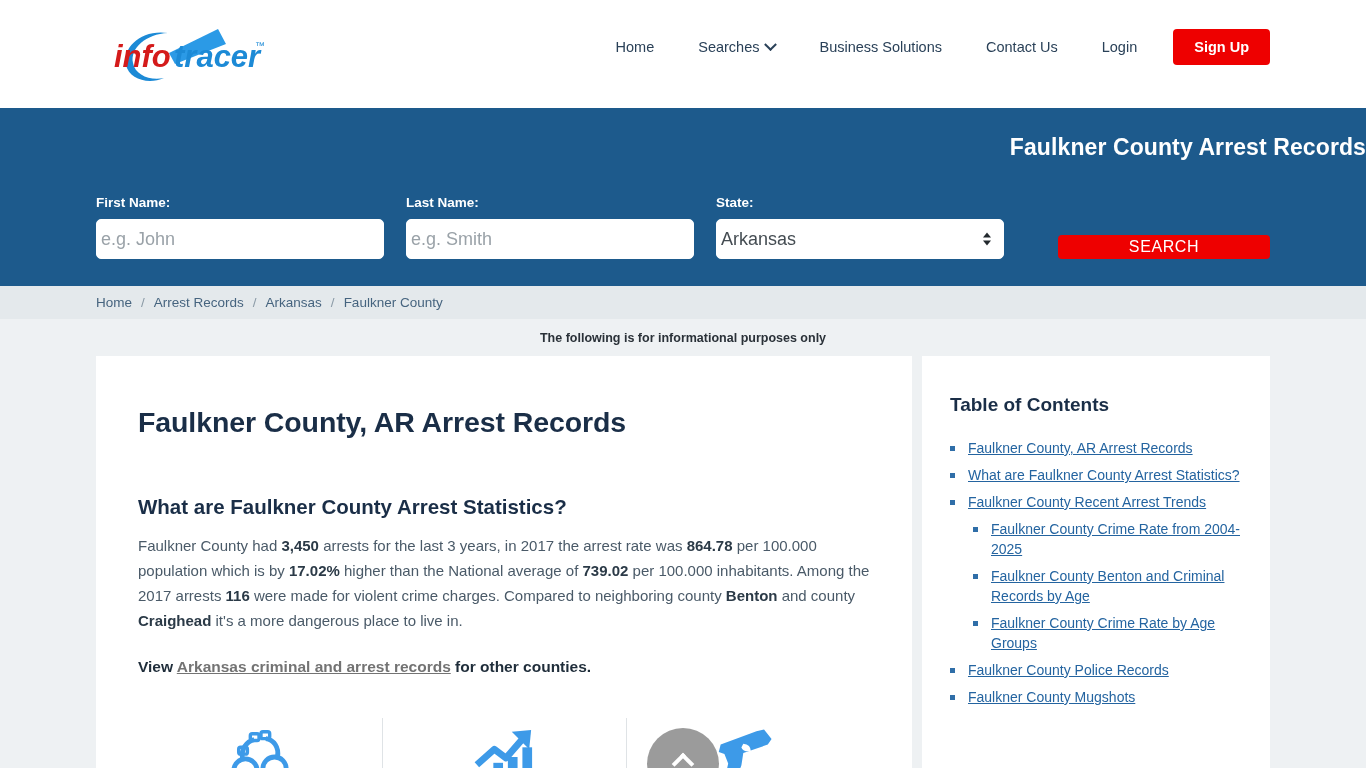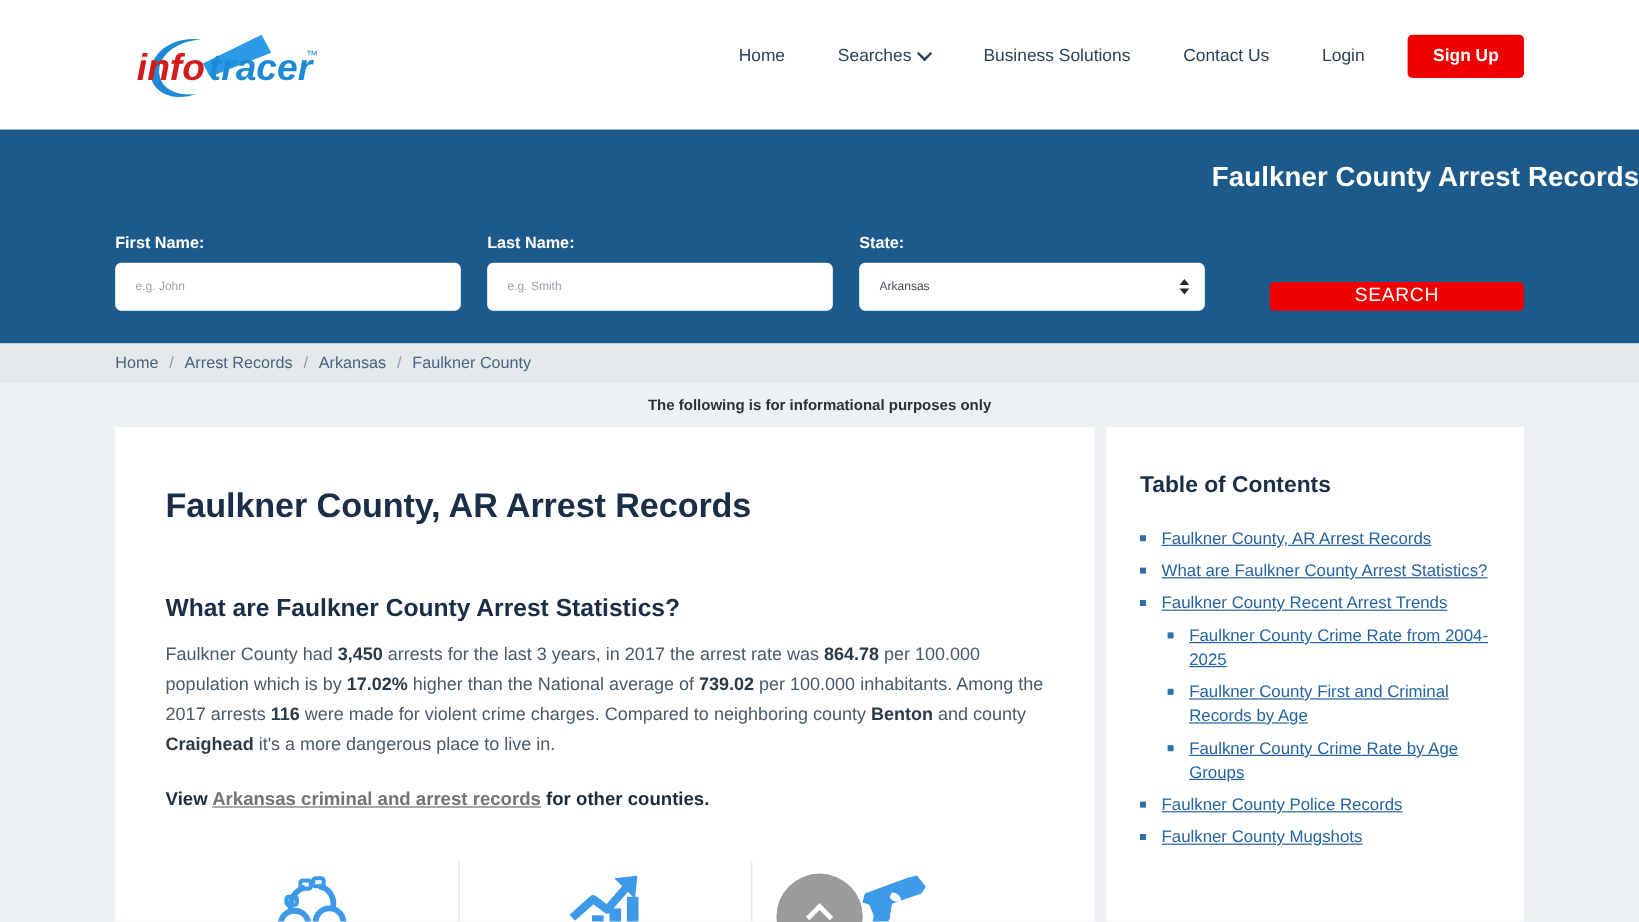--- a/index.html
+++ b/index.html
@@ -94,22 +94,22 @@
     color: #ffffff;
     font-size: 13.5px;
     font-weight: bold;
     margin-bottom: 9px;
   }
   .field input, .field select {
     height: 40px;
     border-radius: 5px;
     border: 1px solid #ffffff;
     background: #ffffff;
-    padding: 0 16px;
-    font-size: 10px;
+    padding: 0 4px;
+    font-size: 18px;
     color: #444c52;
     font-family: "Liberation Sans", sans-serif;
     outline: none;
     width: 100%;
   }
   .field input::placeholder { color: #9aa2a8; }
   .select-wrap { position: relative; }
   .select-wrap select { appearance: none; -webkit-appearance: none; padding-right: 34px; cursor: pointer; }
   .spin {
     position: absolute; right: 13px; top: 50%;
@@ -432,21 +432,21 @@
         </li>
       <li class="sub">
           <div class="toc-row">
             <span class="sq"></span>
             <a class="toc-link">Faulkner County Crime Rate from 2004-2025</a>
           </div>
         </li>
       <li class="sub">
           <div class="toc-row">
             <span class="sq"></span>
-            <a class="toc-link">Faulkner County First and Criminal Records by Age</a>
+            <a class="toc-link">Faulkner County Benton and Criminal Records by Age</a>
           </div>
         </li>
       <li class="sub">
           <div class="toc-row">
             <span class="sq"></span>
             <a class="toc-link">Faulkner County Crime Rate by Age Groups</a>
           </div>
         </li>
       <li>
           <div class="toc-row">

